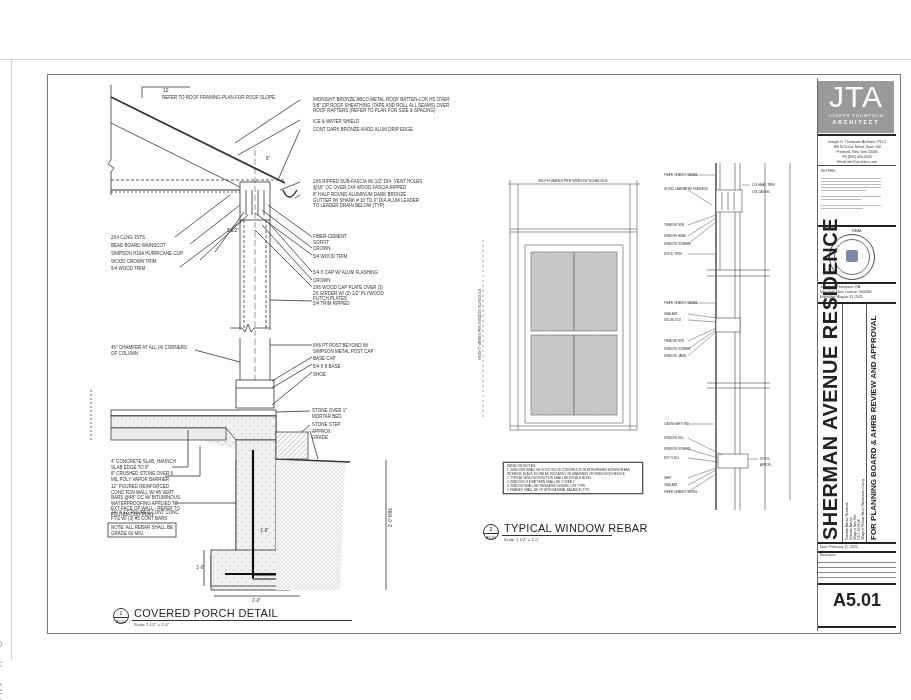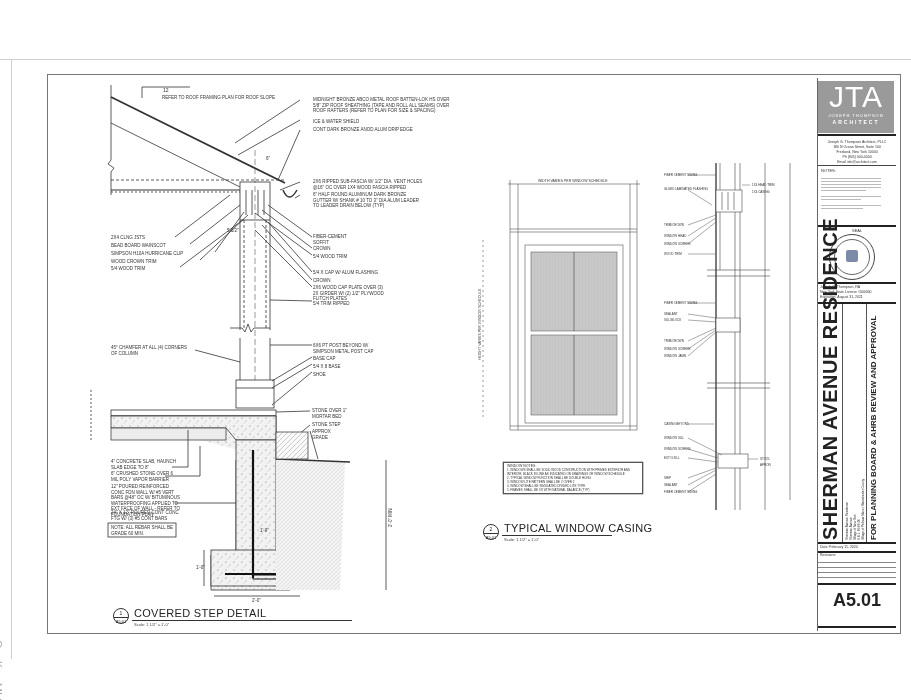--- a/index.html
+++ b/index.html
@@ -251,41 +251,41 @@
 <div class="note" style="left:227px;top:228px;">5 1/2"</div>
 <div class="note" style="left:252px;top:598px;">2'-0"</div>
 <div class="note" style="left:196px;top:565px;">1'-0"</div>
 <div class="note" style="left:260px;top:528px;">1'-0"</div>
 <div class="note" style="left:382px;top:515px;transform:rotate(-90deg);">2'-0" MIN</div>
 
 <div class="bubble" style="left:113px;top:608px;">
   <div>1</div>
   <div style="font-size:4px;border-top:1px solid #333;">A5.01</div>
 </div>
-<div class="detail-title" style="left:134px;top:607px;font-size:11px;">COVERED STEP DETAIL</div>
+<div class="detail-title" style="left:134px;top:607px;font-size:11px;">COVERED PORCH DETAIL</div>
 <div class="abs" style="left:132px;top:620px;width:220px;height:1px;background:#333;"></div>
 <div class="scale" style="left:134px;top:622px;">Scale: 1 1/2" = 1'-0"</div>
 
 <div class="note" style="left:538px;top:179px;font-size:3.5px;">WIDTH VARIES PER WINDOW SCHEDULE</div>
 <div class="note" style="left:478px;top:360px;font-size:3.5px;transform:rotate(-90deg);transform-origin:left top;">HEIGHT VARIES PER WINDOW SCHEDULE</div>
 
 <div class="notebox" style="left:503px;top:462px;width:140px;height:32px;padding:1px 3px;box-sizing:border-box;">
   <div class="note" style="position:static;font-size:3.5px;line-height:4px;">WINDOW NOTES:</div>
   <div class="note" style="position:static;font-size:3px;line-height:4px;white-space:normal;">1. WINDOWS SHALL BE SOLID WOOD CONSTRUCTION WITH PRIMED EXTERIOR AND INTERIOR, BLACK IN LINE AS INDICATED ON DRAWINGS OR WINDOW SCHEDULE</div>
   <div class="note" style="position:static;font-size:3px;line-height:4px;">2. TYPICAL WINDOW FUNCTION SHALL BE DOUBLE HUNG</div>
   <div class="note" style="position:static;font-size:3px;line-height:4px;">3. WINDOW LITE PATTERN SHALL BE 2 OVER 2</div>
   <div class="note" style="position:static;font-size:3px;line-height:4px;">4. WINDOW SHALL BE SIMULATED DIVIDED LITE TYPE</div>
   <div class="note" style="position:static;font-size:3px;line-height:4px;">5. FRAMES SHALL BE 7/8 WITH NATURAL BALANCE (TYP)</div>
 </div>
 
 <div class="bubble" style="left:483px;top:524px;">
   <div>2</div>
   <div style="font-size:4px;border-top:1px solid #333;">A5.01</div>
 </div>
-<div class="detail-title" style="left:504px;top:522px;font-size:11px;">TYPICAL WINDOW CASING</div>
+<div class="detail-title" style="left:504px;top:522px;font-size:11px;">TYPICAL WINDOW REBAR</div>
 <div class="abs" style="left:502px;top:535px;width:110px;height:1px;background:#333;"></div>
 <div class="scale" style="left:504px;top:537px;">Scale: 1 1/2" = 1'-0"</div>
 
 <div class="note" style="left:664px;top:173px;font-size:3px;">FIBER CEMENT SIDING</div>
 <div class="note" style="left:664px;top:187px;font-size:3px;">GLUED LAMINATED FLASHING</div>
 <div class="note" style="left:664px;top:223px;font-size:3px;">TRIM/CROWN</div>
 <div class="note" style="left:664px;top:234px;font-size:3px;">WINDOW HEAD</div>
 <div class="note" style="left:664px;top:242px;font-size:3px;">WINDOW SCREEN</div>
 <div class="note" style="left:664px;top:252px;font-size:3px;">WOOD TRIM</div>
 <div class="note" style="left:664px;top:301px;font-size:3px;">FIBER CEMENT SIDING</div>

